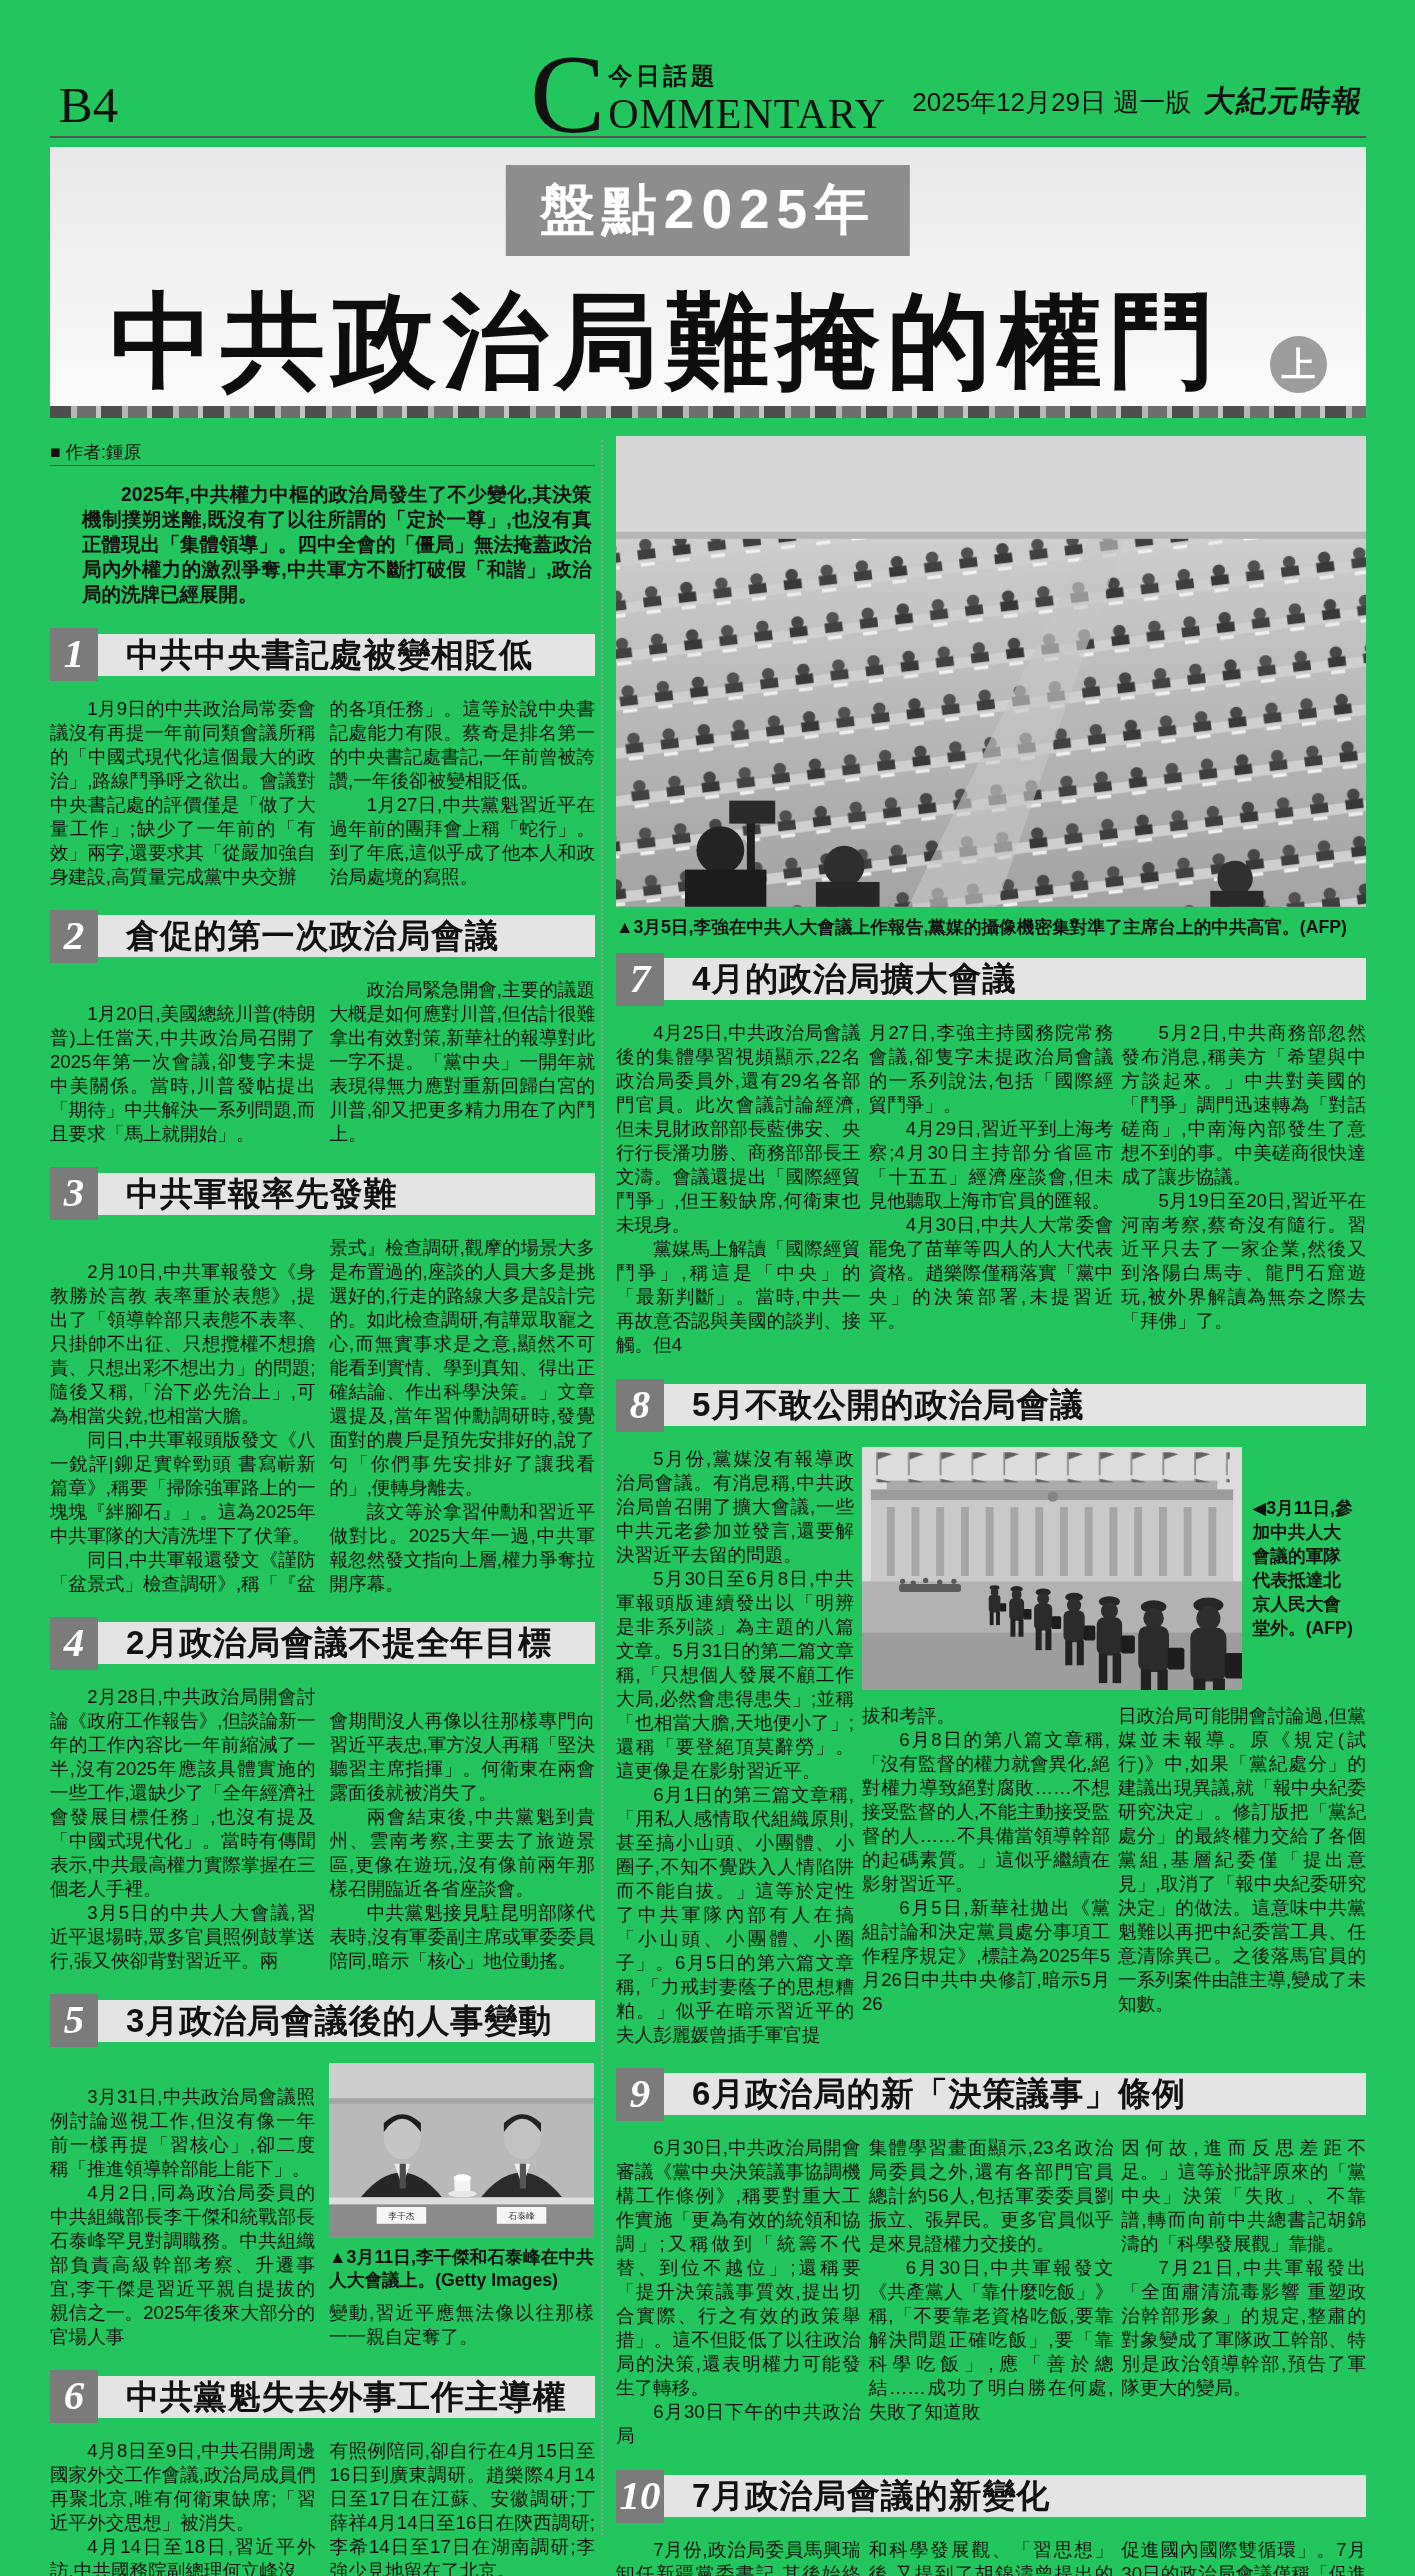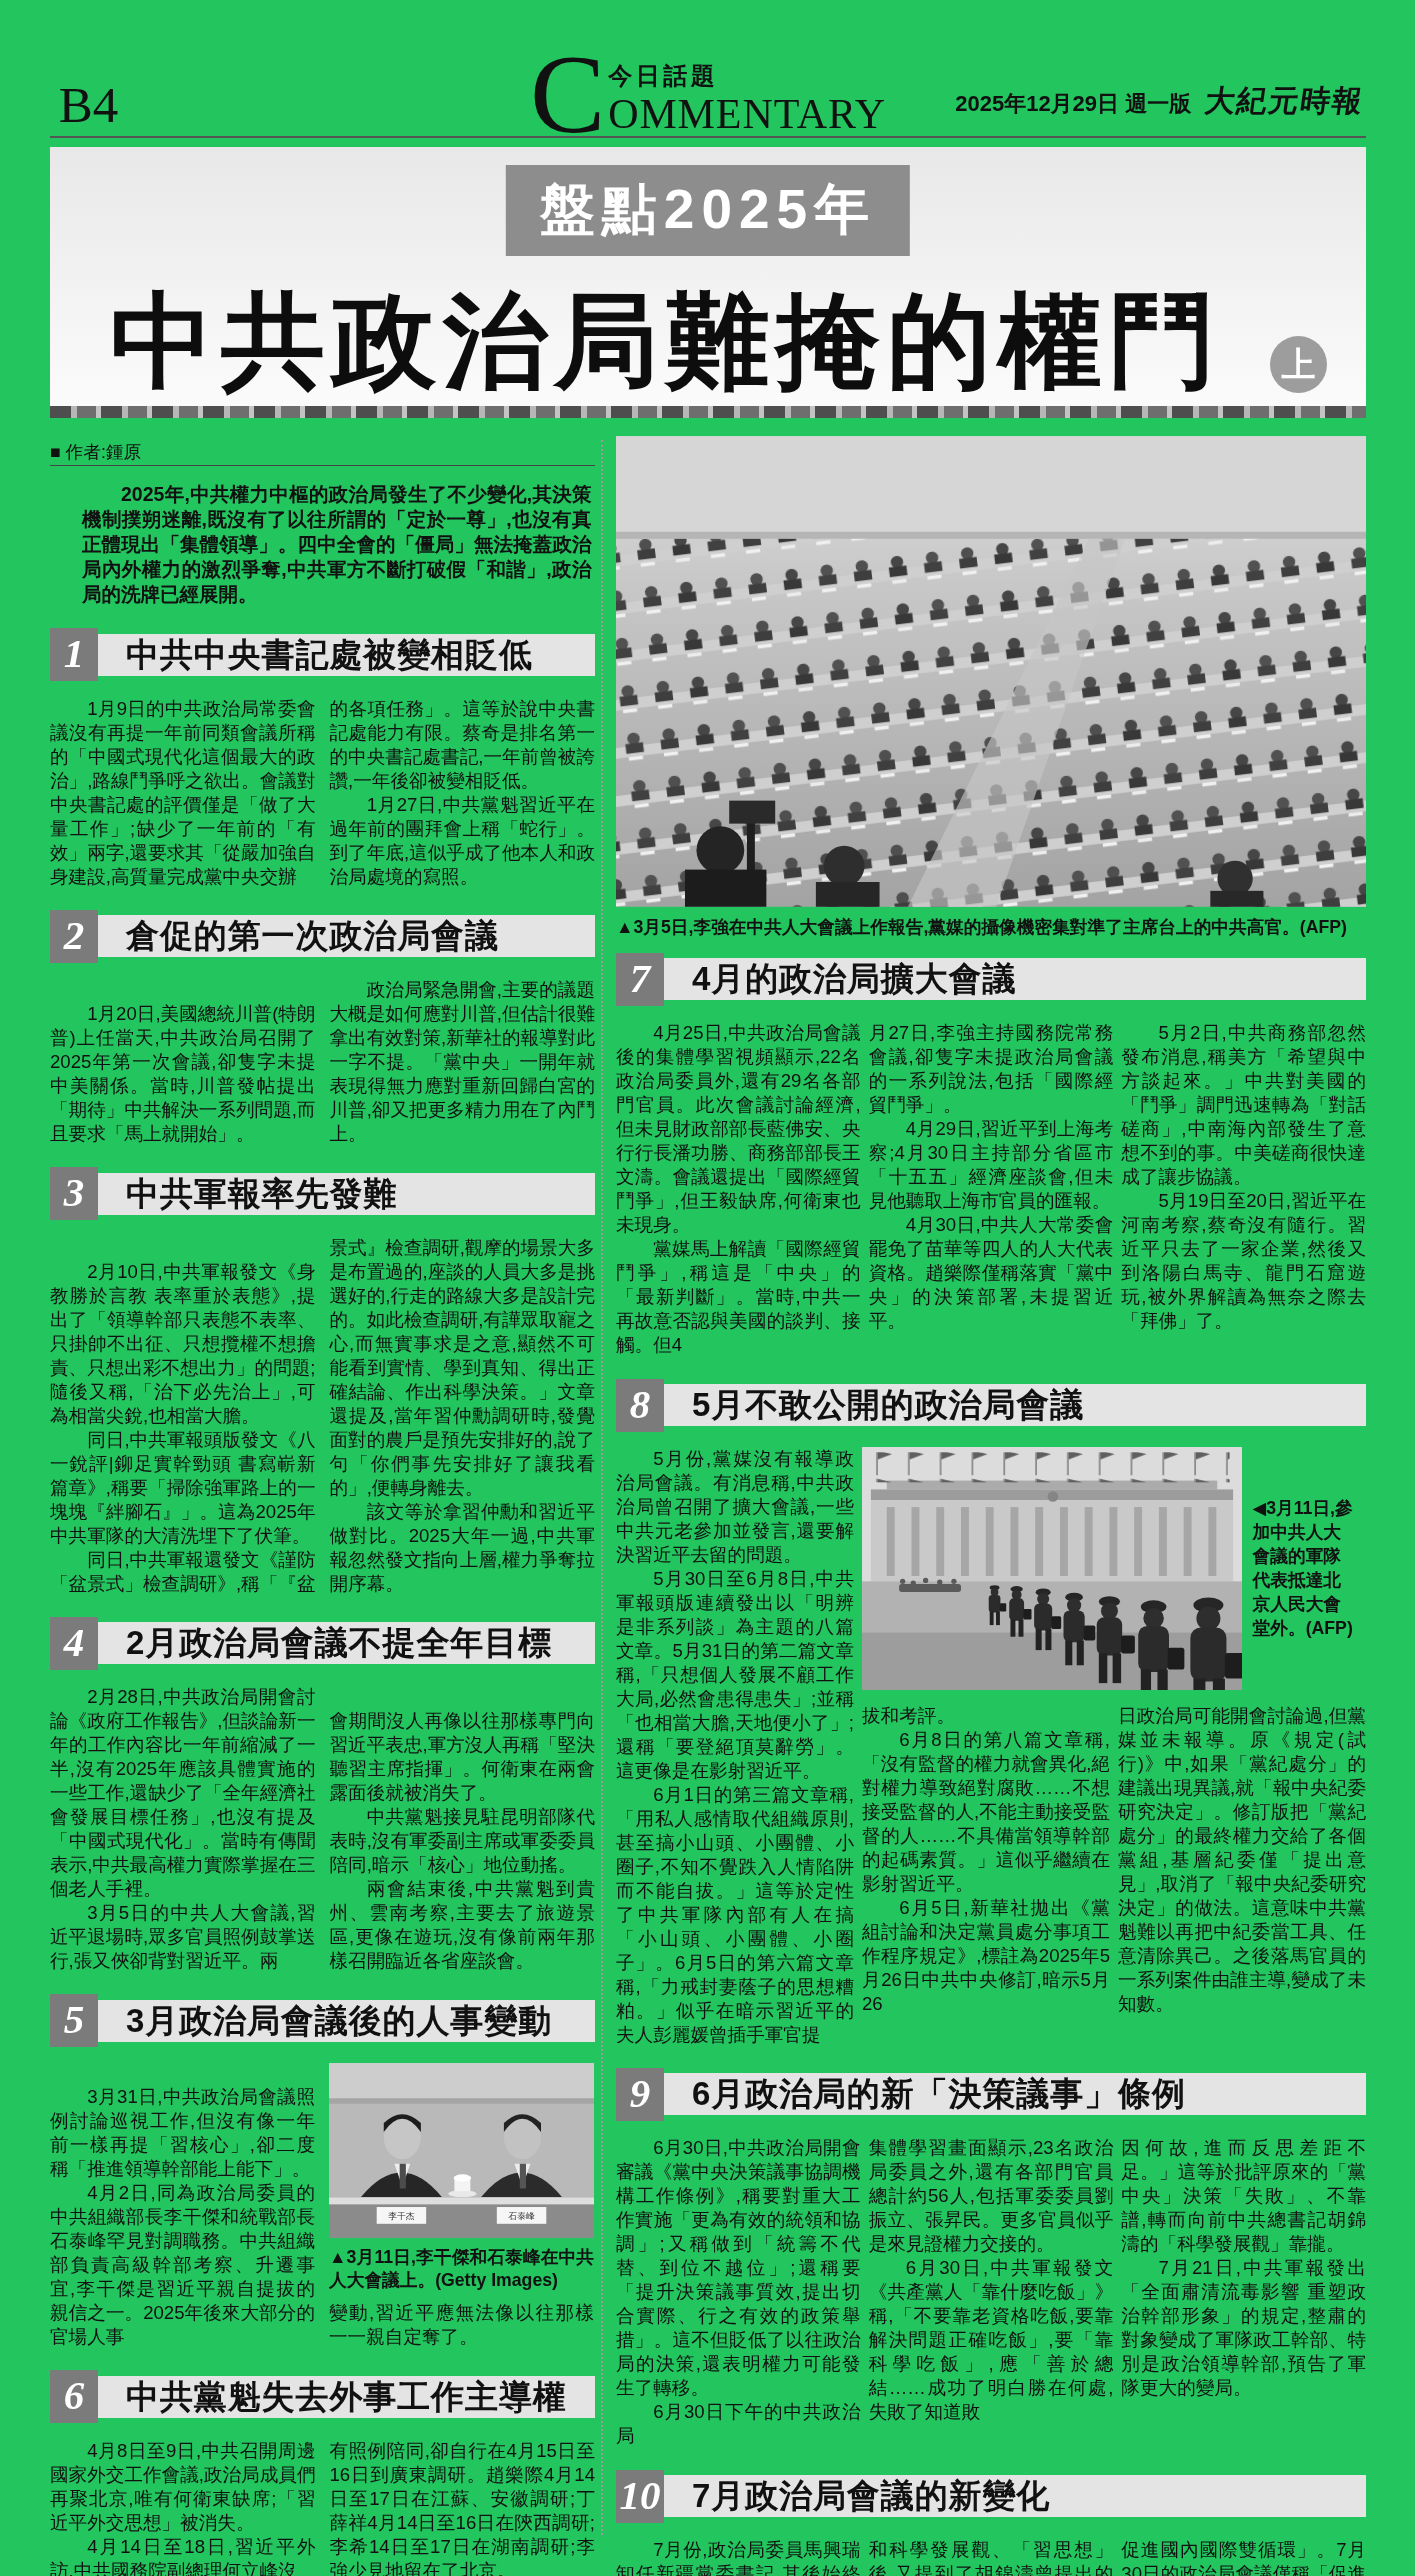--- a/index.html
+++ b/index.html
@@ -8,21 +8,21 @@
 
   
   .hdr{position:absolute;left:50px;top:25px;width:1316px;height:111px;border-bottom:2.7px solid #555;}
   .b4{position:absolute;left:8.8px;bottom:5.3px;font-family:"Liberation Serif","DejaVu Serif",serif;font-size:51px;line-height:1;}
   .mast{position:absolute;left:50%;bottom:0;transform:translateX(-50%);display:flex;align-items:flex-end;}
   .bigC{font-family:"Liberation Serif","DejaVu Serif",serif;font-size:113px;line-height:.74;}
   .mast-col{display:flex;flex-direction:column;margin-left:2.7px;padding-bottom:0;}
   .mast-cn{font-size:24px;font-weight:bold;letter-spacing:3.5px;}
   .mast-en{font-family:"Liberation Serif","DejaVu Serif",serif;font-size:42px;line-height:1.05;letter-spacing:0.9px;}
   .dateline{position:absolute;right:1.8px;bottom:14px;display:flex;align-items:baseline;gap:14px;}
-  .date-txt{font-size:22px;font-weight:bold;}
+  .date-txt{font-size:26px;font-weight:normal;}
   .paper{font-size:30px;font-weight:900;font-family:"Liberation Serif","DejaVu Serif",serif;transform:skewX(-8deg);letter-spacing:1.8px;}
 
   
   .band{position:absolute;left:50px;top:147px;width:1316px;height:271px;
         background:linear-gradient(180deg,#e8e8e8 0%,#f3f3f3 55%,#fcfcfc 100%);}
   .kicker{position:absolute;left:50%;transform:translateX(-50%);top:17.7px;background:#8d8d8d;color:#fff;
           font-size:55px;font-weight:900;letter-spacing:7px;padding:8.8px 34px;white-space:nowrap;}
   .headline{position:absolute;left:26.5px;top:126px;width:1177px;text-align:center;white-space:nowrap;
             font-family:"Liberation Serif","DejaVu Serif",serif;font-weight:900;font-size:104px;letter-spacing:7px;color:#0d0d0d;}
   .part-badge{position:absolute;right:39px;top:189px;width:57px;height:57px;border-radius:50%;background:#9d9d9d;
@@ -147,22 +147,22 @@
         <span class="sec-num">4</span>
         <span class="sec-title">2月政治局會議不提全年目標</span>
       </div>
       <div class="cols">
         <div class="col body-text">
             <p class="ind">2月28日,中共政治局開會討論《政府工作報告》,但談論新一年的工作內容比一年前縮減了一半,沒有2025年應該具體實施的一些工作,還缺少了「全年經濟社會發展目標任務」,也沒有提及「中國式現代化」。當時有傳聞表示,中共最高權力實際掌握在三個老人手裡。</p>
             <p class="ind">3月5日的中共人大會議,習近平退場時,眾多官員照例鼓掌送行,張又俠卻背對習近平。兩</p>
           </div>
         <div class="col body-text">
             <p class="cont">會期間沒人再像以往那樣專門向習近平表忠,軍方沒人再稱「堅決聽習主席指揮」。何衛東在兩會露面後就被消失了。</p>
+            <p class="ind">兩會結束後,中共黨魁到貴州、雲南考察,主要去了旅遊景區,更像在遊玩,沒有像前兩年那樣召開臨近各省座談會。</p>
             <p class="ind">中共黨魁接見駐昆明部隊代表時,沒有軍委副主席或軍委委員陪同,暗示「核心」地位動搖。</p>
-            <p class="ind">兩會結束後,中共黨魁到貴州、雲南考察,主要去了旅遊景區,更像在遊玩,沒有像前兩年那樣召開臨近各省座談會。</p>
           </div>
       </div>
     </div>
 
     <div class="sec">
       <div class="sec-head">
         <span class="sec-num">5</span>
         <span class="sec-title">3月政治局會議後的人事變動</span>
       </div>
       <div class="cols">

